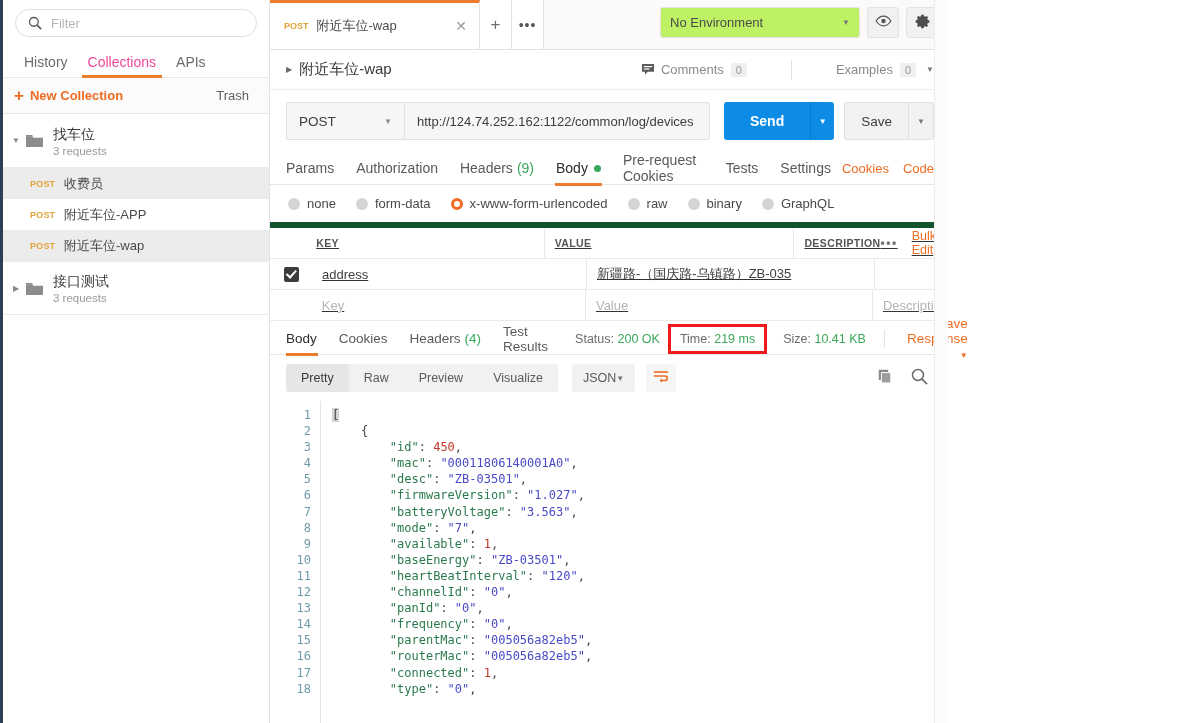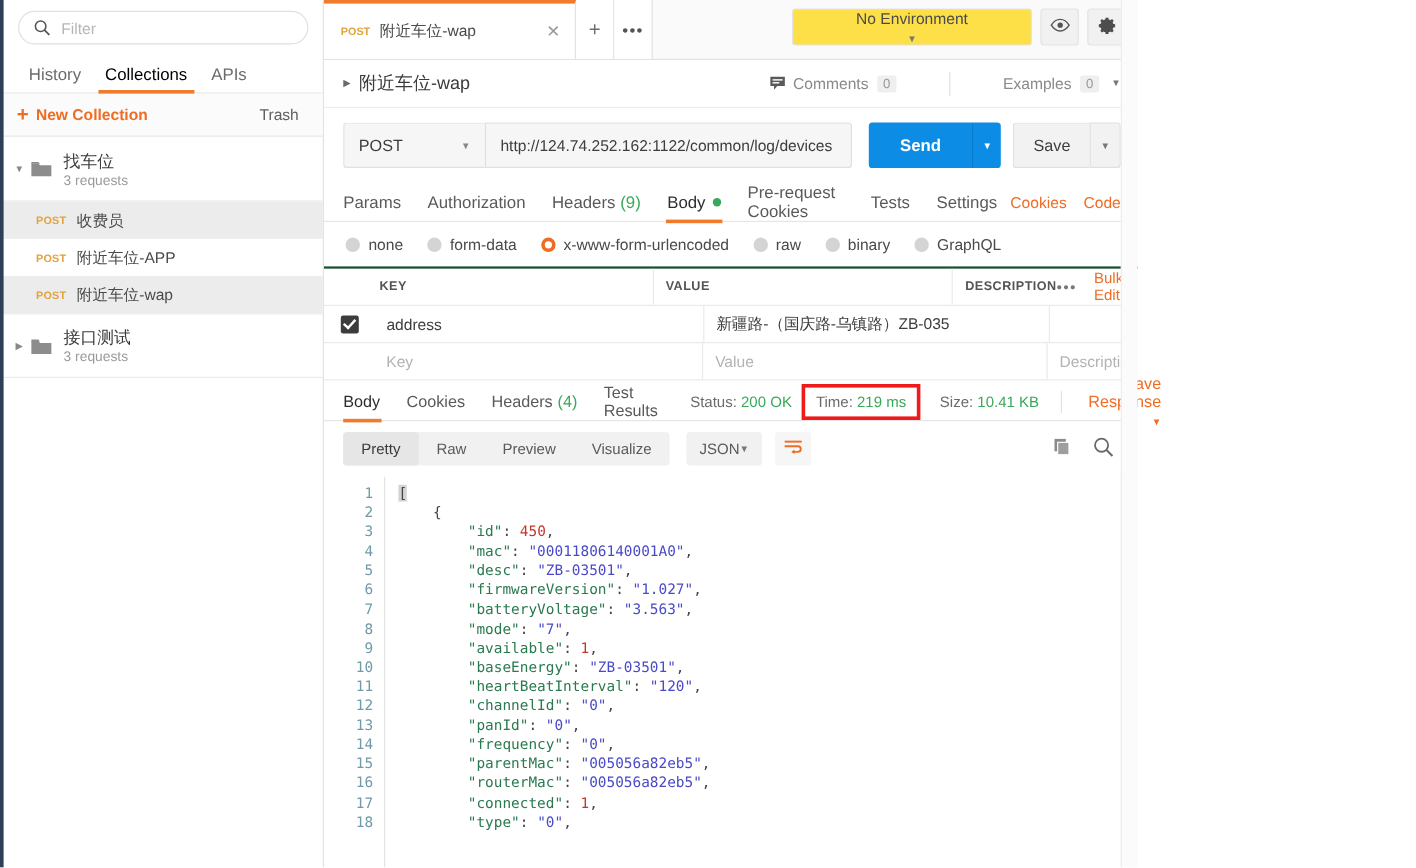--- a/index.html
+++ b/index.html
@@ -33,21 +33,21 @@
 
   .side-tabs {
     display: flex; align-items: flex-end; gap: 0;
     padding: 0 8px 0 14px; border-bottom: 1px solid #e8e8e8;
     height: 32px;
   }
   .side-tab {
     font-size: 14px; color: #6b6b6b; padding: 0 10px 8px 10px;
     cursor: pointer; position: relative; line-height: 1;
   }
-  .side-tab.active { color: #000000; }
+  .side-tab.active { color: #ec4899; }
   .side-tab.active::after {
     content: ""; position: absolute; left: 4px; right: 4px; bottom: -1px;
     height: 3px; background: #ef7c2c;
   }
 
   .newcol-row {
     display: flex; align-items: center; justify-content: space-between;
     height: 36px; padding: 0 20px 0 14px;
     border-bottom: 1px solid #e8e8e8; background: #fbfbfb;
   }
@@ -98,23 +98,23 @@
     width: 32px; display: flex; align-items: center; justify-content: center;
     background: #fff; border-right: 1px solid #e2e2e2; cursor: pointer;
     color: #6e6e6e; font-size: 17px; height: 49px;
   }
   .tabbtn.dots { font-size: 14px; letter-spacing: 1px; color: #555; }
   .topright {
     position: absolute; right: 10px; top: 7px;
     display: flex; align-items: center; gap: 7px;
   }
   .envsel {
-    width: 200px; height: 31px; background: #fde047; border: 1px solid #e3e3e3;
+    width: 200px; height: 31px; background: #bef264; border: 1px solid #e3e3e3;
     border-radius: 3px; display: flex; align-items: center;
-    padding: 0 9px; justify-content: space-between; cursor: pointer; flex-direction: column;
+    padding: 0 9px; justify-content: space-between; cursor: pointer;
   }
   .envsel .lbl { font-size: 13px; color: #4a4a4a; }
   .envsel .cv { color: #777; font-size: 8px; }
   .sqbtn {
     width: 32px; height: 31px; background: #f1f1f1; border: 1px solid #e3e3e3;
     border-radius: 3px; display: flex; align-items: center; justify-content: center;
     cursor: pointer;
   }
 
   
@@ -198,21 +198,21 @@
   .modes { display: flex; align-items: center; gap: 20px; padding: 11px 0 11px 18px; }
   .mode { display: flex; align-items: center; cursor: pointer; }
   .radio {
     width: 12px; height: 12px; border-radius: 50%; background: #d4d4d4;
     margin-right: 7px; display: block;
   }
   .radio.on { background: #fff; border: 3.5px solid #ef6c23; width: 12px; height: 12px; }
   .mode span { font-size: 13px; color: #4a4a4a; }
 
   
-  .ptable { border-top: 2px solid #14532d; }
+  .ptable { border-top: 6px solid #14532d; text-decoration: underline; }
   .prow { display: flex; height: 31px; border-bottom: 1px solid #eaeaea; align-items: stretch; }
   .prow.head { background: #fff; }
   .pcell {
     display: flex; align-items: center; padding-left: 10px;
     border-right: 1px solid #eaeaea; font-size: 13px; color: #3d3d3d;
   }
   .c-chk { width: 42px; justify-content: center; padding-left: 0; border-right: none; }
   .c-key { width: 275px; }
   .c-val { width: 288px; }
   .c-desc { flex: 1; }

